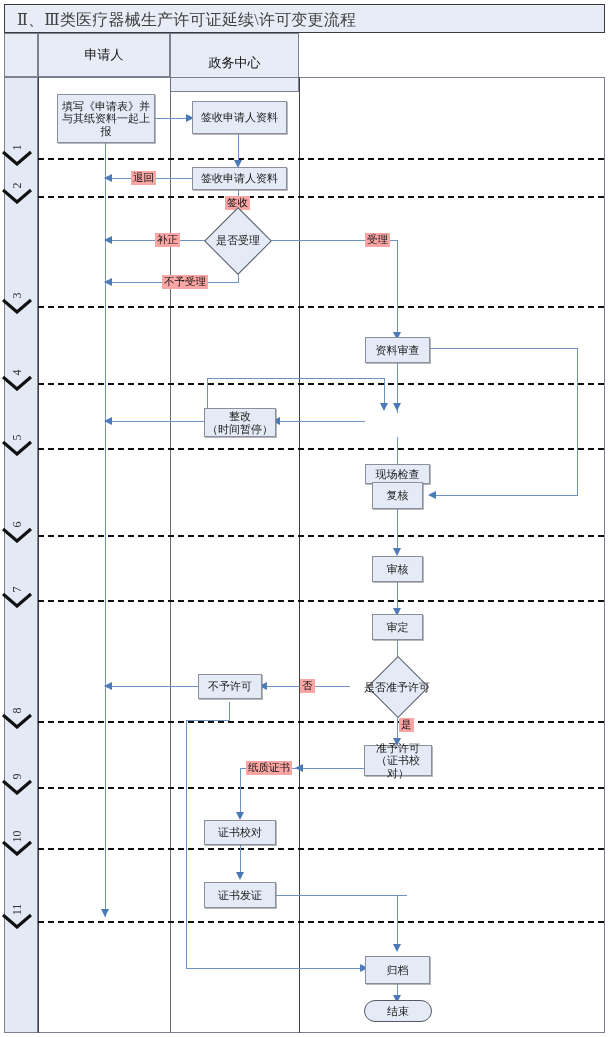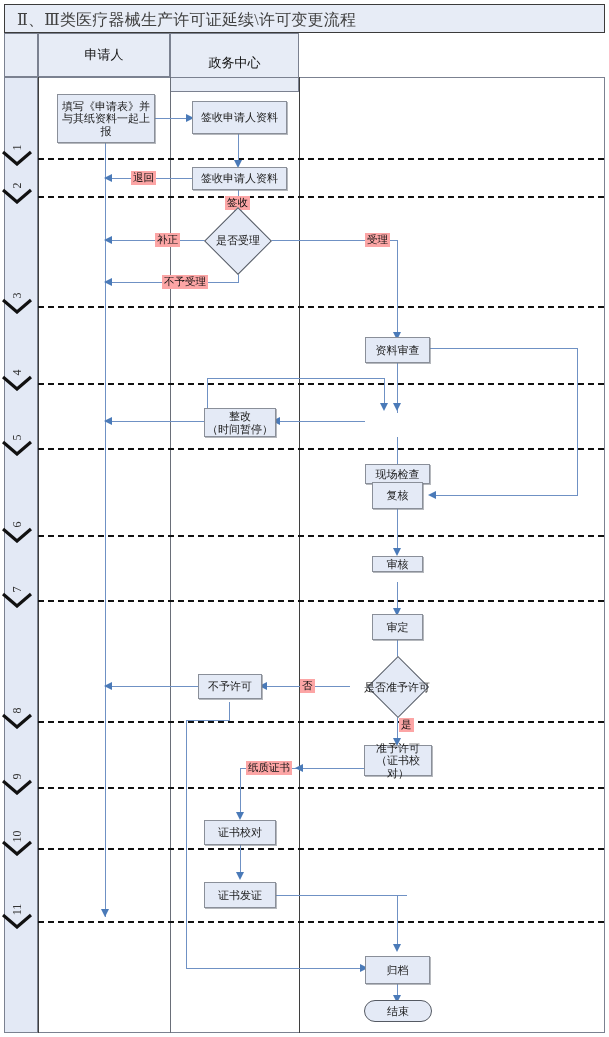--- a/index.html
+++ b/index.html
@@ -261,21 +261,21 @@
 
   <div class="node multiline" style="left:204px;top:408px;width:72px;height:29px;flex-direction:column;">
     <span>整改</span>
     <span>（时间暂停）</span>
   </div>
 
   <div class="node" style="left:365px;top:423px;width:65px;height:20px;margin-top:41px;">现场检查</div>
 
   <div class="node" style="left:372px;top:482px;width:51px;height:27px;">复核</div>
 
-  <div class="node" style="left:372px;top:556px;width:51px;height:16px;">审核</div>
+  <div class="node" style="left:372px;top:556px;width:51px;height:26px;">审核</div>
 
   <div class="node" style="left:372px;top:614px;width:51px;height:26px;text-align:right;">审定</div>
 
   <div class="diamond" style="left:376px;top:665px;width:42px;height:42px;"></div>
   <div class="diamond-label" style="left:352px;top:679px;width:90px;height:16px;">是否准予许可</div>
 
   <div class="node" style="left:198px;top:674px;width:64px;height:25px;">不予许可</div>
 
   <div class="node multiline" style="left:364px;top:745px;width:68px;height:31px;flex-direction:column;">
     <span>准予许可</span>

